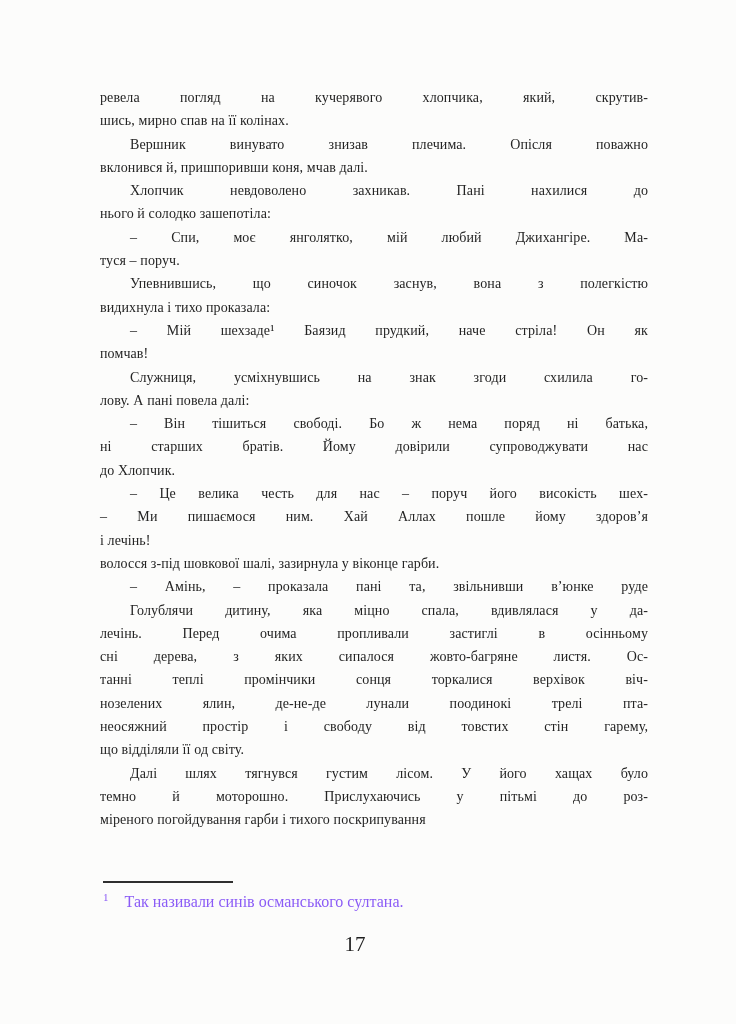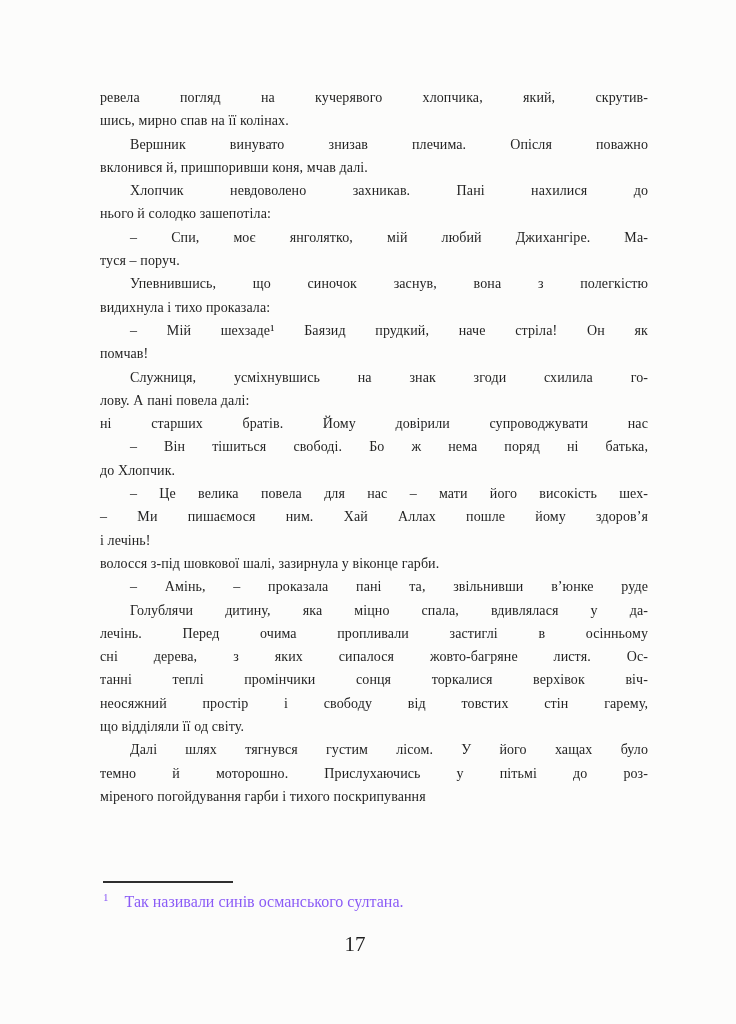--- a/index.html
+++ b/index.html
@@ -102,38 +102,39 @@
       </div>
       <div class="paragraph">
         <div class="line indent">– Мій шехзаде¹ Баязид прудкий, наче стріла! Он як</div>
         <div class="line last">помчав!</div>
       </div>
       <div class="paragraph">
         <div class="line indent">Служниця, усміхнувшись на знак згоди схилила го-</div>
         <div class="line last">лову. А пані повела далі:</div>
       </div>
       <div class="paragraph">
+        <div class="line indent">– Він тішиться свободі. Бо ж нема поряд ні батька,</div>
         <div class="line">ні старших братів. Йому довірили супроводжувати нас</div>
-        <div class="line indent">– Він тішиться свободі. Бо ж нема поряд ні батька,</div>
         <div class="line last">до Хлопчик.</div>
       </div>
       <div class="paragraph">
-        <div class="line indent">– Це велика повела для нас – мати його високість шех-</div>
+        <div class="line indent">– Це велика честь для нас – поруч його високість шех-</div>
         <div class="line">– Ми пишаємося ним. Хай Аллах пошле йому здоров’я</div>
         <div class="line last">і лечінь!</div>
       </div>
       <div class="paragraph">
         <div class="line last">волосся з-під шовкової шалі, зазирнула у віконце гарби.</div>
         <div class="line indent">– Амінь, – проказала пані та, звільнивши в’юнке руде</div>
       </div>
       <div class="paragraph">
         <div class="line indent">Голублячи дитину, яка міцно спала, вдивлялася у да-</div>
         <div class="line">лечінь. Перед очима пропливали застиглі в осінньому</div>
         <div class="line">сні дерева, з яких сипалося жовто-багряне листя. Ос-</div>
         <div class="line">танні теплі промінчики сонця торкалися верхівок віч-</div>
+        <div class="line">нозелених ялин, де-не-де лунали поодинокі трелі пта-</div>
         <div class="line">неосяжний простір і свободу від товстих стін гарему,</div>
         <div class="line last">що відділяли її од світу.</div>
       </div>
       <div class="paragraph">
         <div class="line indent">Далі шлях тягнувся густим лісом. У його хащах було</div>
         <div class="line">темно й моторошно. Прислухаючись у пітьмі до роз-</div>
         <div class="line last">міреного погойдування гарби і тихого поскрипування</div>
       </div>
     </div>
 

